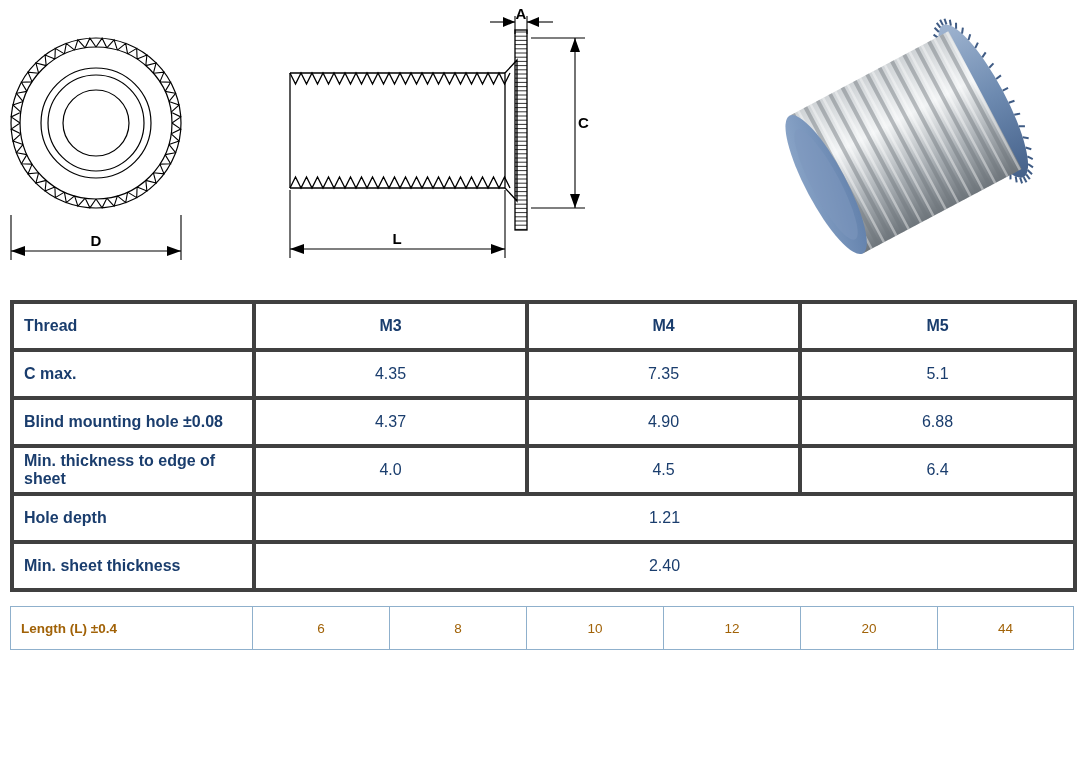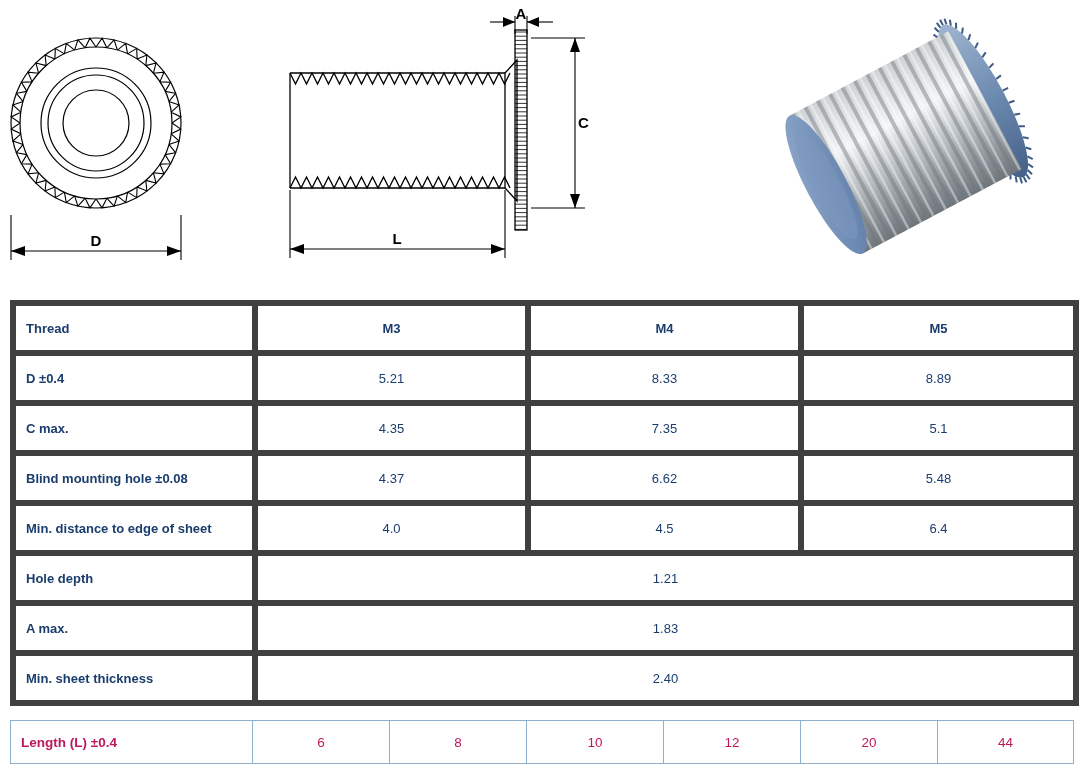--- a/index.html
+++ b/index.html
@@ -64,23 +64,23 @@
   }
 
   
   table {
     border-collapse: collapse;
     table-layout: fixed;
     width: 1063px;
     margin: 0 10px;
   }
   table.main-table td {
-    border: 6px solid #404040;
+    border: 4px solid #404040;
     height: 42px;
-    font-size: 13px;
+    font-size: 16px;
     color: #1a3d6d;
   }
   td.rowhead {
     font-weight: bold;
     padding-left: 10px;
     text-align: left;
     width: 242px;
   }
   td.val {
     text-align: center;
@@ -92,21 +92,21 @@
     font-weight: bold;
     margin-top: 14px;
   }
   .length-table {
     margin-top: 14px;
   }
   table.length-table td {
     border: 1px solid #8fb0cc;
     height: 40px;
     font-size: 13.5px;
-    color: #be185d;
+    color: #a16207;
   }
   table.length-table td.rowhead {
     width: 242px;
   }
   table.length-table td.val {
     text-align: center;
   }
 </style>
 </head>
 <body>
@@ -347,50 +347,40 @@
       <col style="width:275px">
     </colgroup>
     <tbody>
       <tr>
         <td class="rowhead">Thread</td>
         <td class="head">M3</td>
         <td class="head">M4</td>
         <td class="head">M5</td>
       </tr>
       <tr>
-        <td class="rowhead">D ±0.4</td>
-        <td class="val">5.21</td>
-        <td class="val">8.33</td>
-        <td class="val">8.89</td>
-      </tr>
-      <tr>
         <td class="rowhead">C max.</td>
         <td class="val">4.35</td>
         <td class="val">7.35</td>
         <td class="val">5.1</td>
       </tr>
       <tr>
         <td class="rowhead">Blind mounting hole ±0.08</td>
         <td class="val">4.37</td>
-        <td class="val">6.62</td>
-        <td class="val">5.48</td>
-      </tr>
-      <tr>
-        <td class="rowhead">Min. distance to edge of sheet</td>
+        <td class="val">4.90</td>
+        <td class="val">6.88</td>
+      </tr>
+      <tr>
+        <td class="rowhead">Min. thickness to edge of sheet</td>
         <td class="val">4.0</td>
         <td class="val">4.5</td>
         <td class="val">6.4</td>
       </tr>
       <tr>
         <td class="rowhead">Hole depth</td>
         <td class="val" colspan="3">1.21</td>
-      </tr>
-      <tr>
-        <td class="rowhead">A max.</td>
-        <td class="val" colspan="3">1.83</td>
       </tr>
       <tr>
         <td class="rowhead">Min. sheet thickness</td>
         <td class="val" colspan="3">2.40</td>
       </tr>
     </tbody>
   </table>
 
   <table class="length-table">
     <colgroup>

